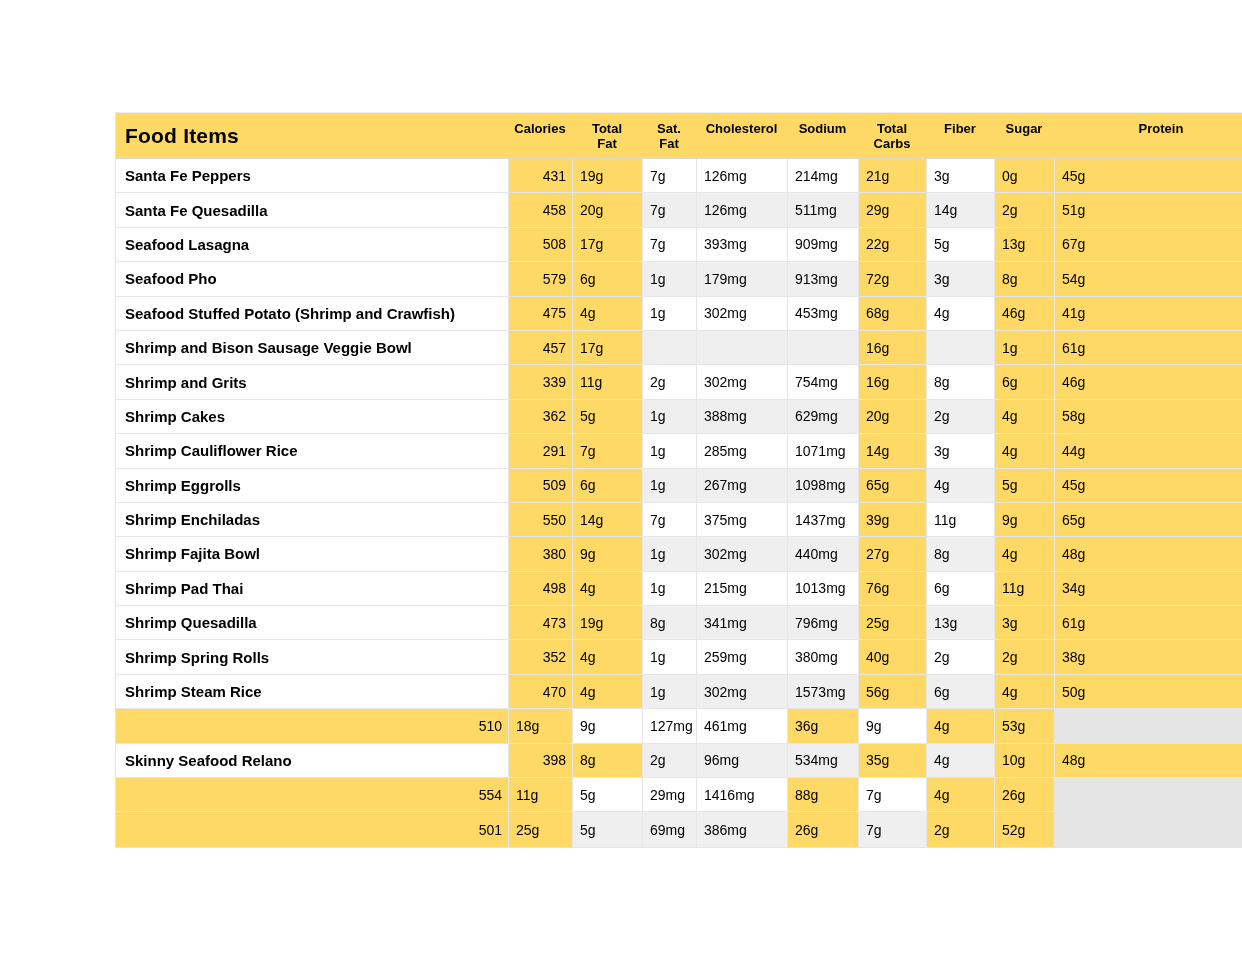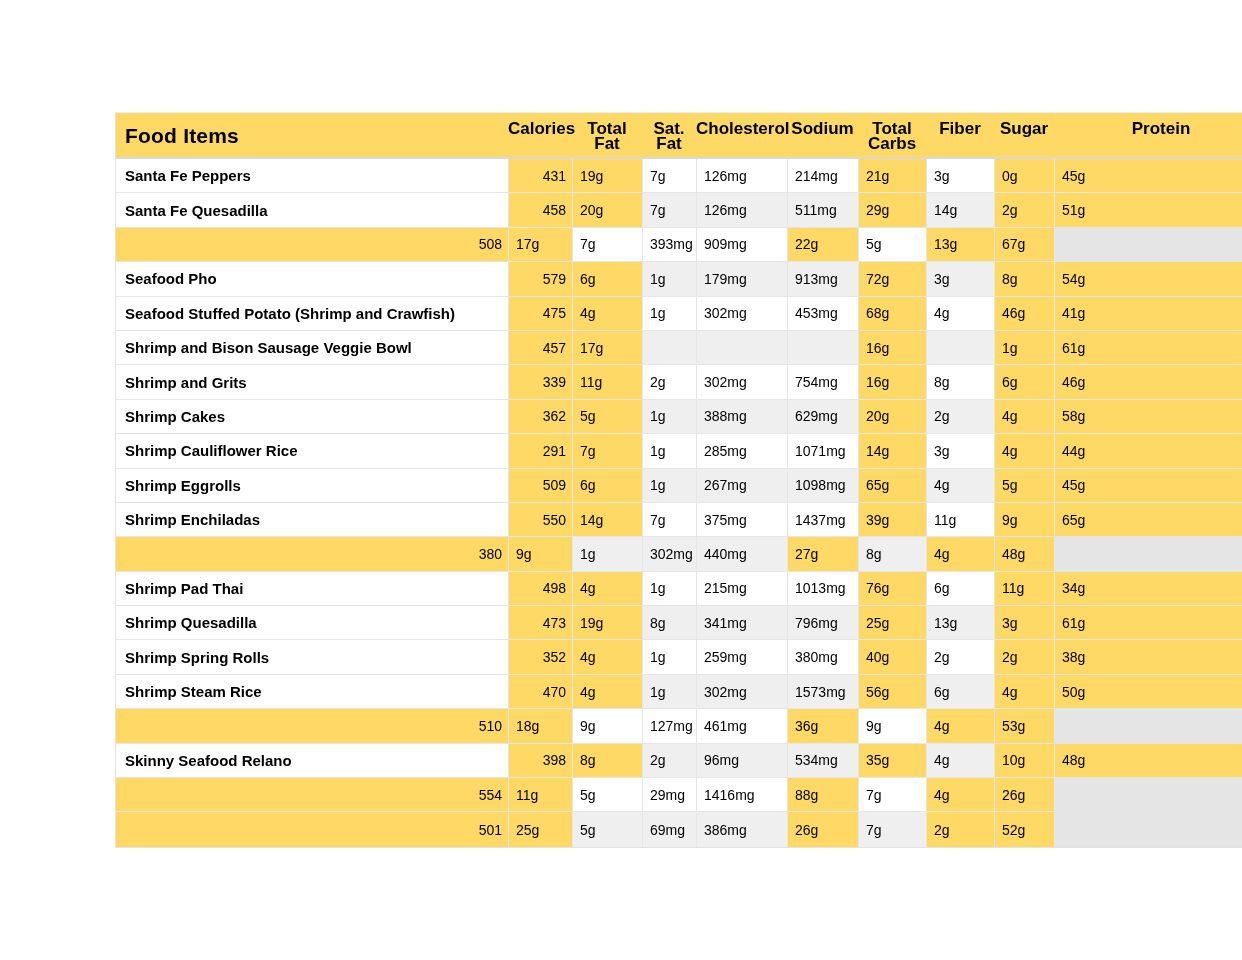--- a/index.html
+++ b/index.html
@@ -29,21 +29,21 @@
     display: grid;
     grid-template-columns: 392px 64px 70px 54px 91px 71px 68px 68px 60px 1fr;
   }
   .thead {
     height: 46px;
     background: var(--yellow);
     border-bottom: 2px solid var(--header-divider);
   }
   .th {
     font-weight: bold;
-    font-size: 17px;
+    font-size: 13px;
     line-height: 15px;
     text-align: center;
     padding-top: 8px;
     white-space: pre-line;
     color: #000;
   }
   .th.title {
     text-align: left;
     font-size: 21px;
     line-height: 26px;
@@ -114,20 +114,21 @@
     <div class="td hl">20g</div>
     <div class="td plain">7g</div>
     <div class="td plain">126mg</div>
     <div class="td plain">511mg</div>
     <div class="td hl">29g</div>
     <div class="td plain">14g</div>
     <div class="td hl">2g</div>
     <div class="td hl">51g</div>
   </div>
       <div class="tr grid-row">
+    <div class="td name">Seafood Lasagna</div>
     <div class="td hl r">508</div>
     <div class="td hl">17g</div>
     <div class="td plain">7g</div>
     <div class="td plain">393mg</div>
     <div class="td plain">909mg</div>
     <div class="td hl">22g</div>
     <div class="td plain">5g</div>
     <div class="td hl">13g</div>
     <div class="td hl">67g</div>
   </div>
@@ -221,20 +222,21 @@
     <div class="td hl">14g</div>
     <div class="td plain">7g</div>
     <div class="td plain">375mg</div>
     <div class="td plain">1437mg</div>
     <div class="td hl">39g</div>
     <div class="td plain">11g</div>
     <div class="td hl">9g</div>
     <div class="td hl">65g</div>
   </div>
       <div class="tr grid-row even">
+    <div class="td name">Shrimp Fajita Bowl</div>
     <div class="td hl r">380</div>
     <div class="td hl">9g</div>
     <div class="td plain">1g</div>
     <div class="td plain">302mg</div>
     <div class="td plain">440mg</div>
     <div class="td hl">27g</div>
     <div class="td plain">8g</div>
     <div class="td hl">4g</div>
     <div class="td hl">48g</div>
   </div>

